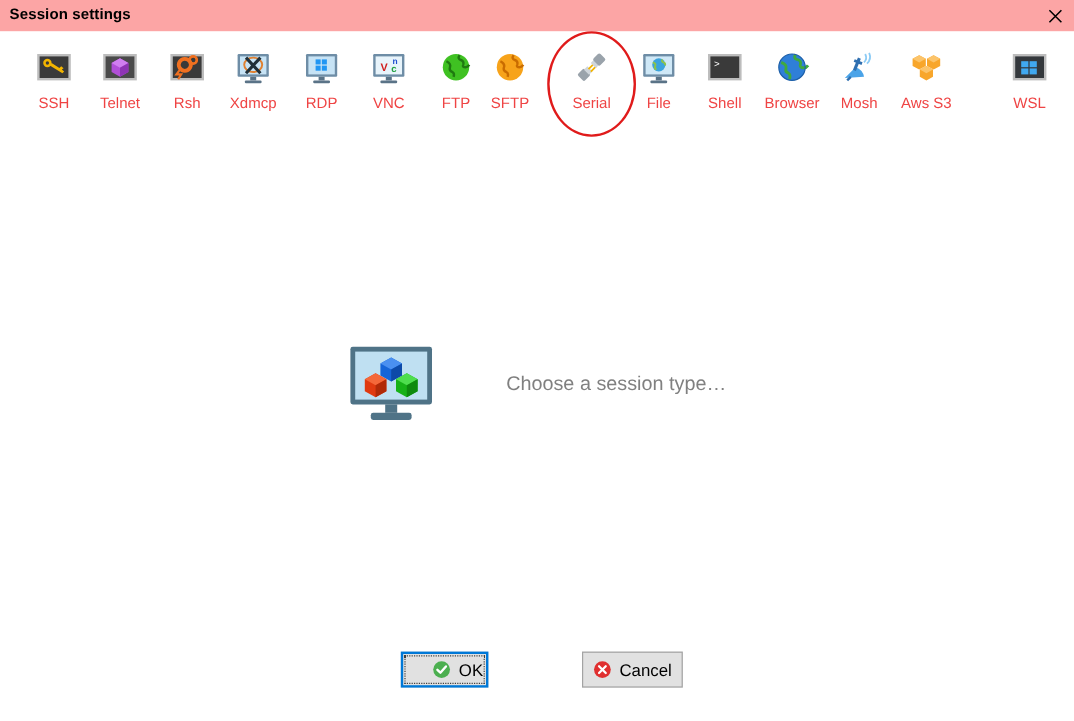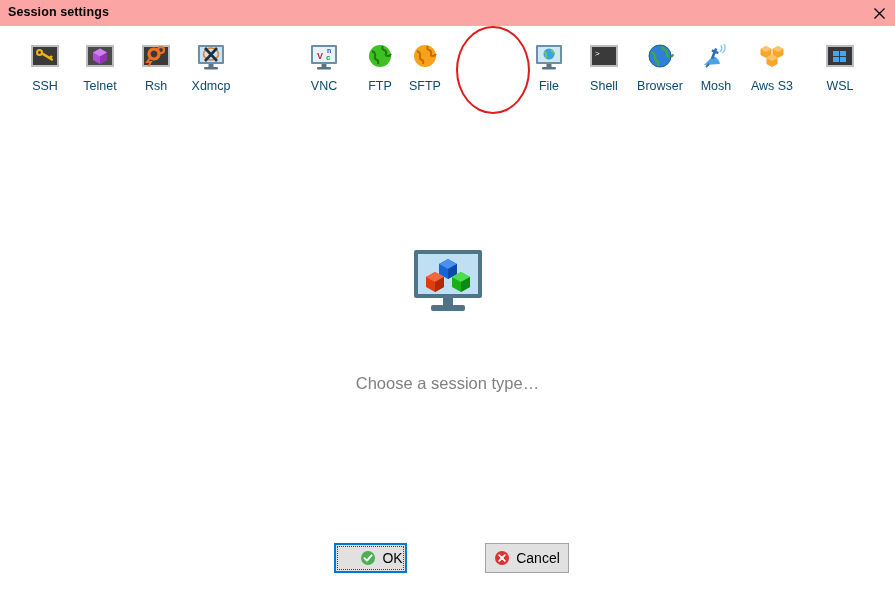--- a/index.html
+++ b/index.html
@@ -67,21 +67,21 @@
   }
   .sess-icon {
     width: 32px;
     height: 32px;
     margin-top: 4px;
     display: block;
   }
   .sess-label {
     margin-top: 7px;
     font-size: 12.5px;
-    color: #0c4a6e;
+    color: #ef4444;
     white-space: nowrap;
     line-height: 14px;
   }
 
   
   .annot-ellipse {
     position: absolute;
     left: 456px;
     top: 26px;
     width: 74px;
@@ -100,21 +100,20 @@
     width: 895px;
     height: 90px;
     display: flex;
     align-items: center;
     justify-content: center;
   }
   .center-inner {
     display: flex;
     align-items: center;
     gap: 60px;
-    flex-direction: column;
   }
   .center-icon { width: 72px; height: 66px; display: block; }
   .center-text {
     font-size: 16.5px;
     color: #808080;
     white-space: nowrap;
   }
 
   
   .btnrow {
@@ -213,20 +212,33 @@
       <rect x="2" y="5" width="28" height="22" fill="#bdbdbd"></rect>
       <rect x="4" y="7" width="24" height="18" fill="#3a3a3a"></rect>
       <path d="M14 9 a5 5 0 1 0 0.01 0 Z" fill="none" stroke="#f07020" stroke-width="3.2"></path>
       <circle cx="14" cy="14" r="2" fill="#3a3a3a"></circle>
       <circle cx="21" cy="10" r="3" fill="none" stroke="#f07020" stroke-width="2.2"></circle>
       <path d="M10 18 l-3 4 h4 l-2.5 4" stroke="#f07020" stroke-width="1.8" fill="none"></path>
     </svg>
     <div class="sess-label">Rsh</div>
   </div>
 
+  <div class="sess-item" style="left:239px">
+    <svg class="sess-icon" viewBox="0 0 32 32">
+      <rect x="3" y="5" width="26" height="19" rx="1" fill="#6e8da6"></rect>
+      <rect x="5" y="7" width="22" height="15" fill="#c7e3f5"></rect>
+      <rect x="11" y="9.5" width="4.2" height="4.2" fill="#2196f3"></rect>
+      <rect x="16.2" y="9.5" width="4.2" height="4.2" fill="#2196f3"></rect>
+      <rect x="11" y="14.7" width="4.2" height="4.2" fill="#2196f3"></rect>
+      <rect x="16.2" y="14.7" width="4.2" height="4.2" fill="#2196f3"></rect>
+      <rect x="13.5" y="24" width="5" height="3" fill="#5a7387"></rect>
+      <rect x="9" y="27" width="14" height="2.4" rx="1" fill="#5a7387"></rect>
+    </svg>
+    <div class="sess-label">RDP</div>
+  </div>
 
   <div class="sess-item" style="left:295px">
     <svg class="sess-icon" viewBox="0 0 32 32">
       <rect x="3" y="5" width="26" height="19" rx="1" fill="#6e8da6"></rect>
       <rect x="5" y="7" width="22" height="15" fill="#e8f4fb"></rect>
       <text x="9" y="19" font-family="Liberation Sans, sans-serif" font-size="9" font-weight="bold" fill="#d02020">V</text>
       <text x="19" y="13" font-family="Liberation Sans, sans-serif" font-size="7" font-weight="bold" fill="#2050d0">n</text>
       <text x="18" y="20" font-family="Liberation Sans, sans-serif" font-size="8" font-weight="bold" fill="#20a040">c</text>
       <rect x="13.5" y="24" width="5" height="3" fill="#5a7387"></rect>
       <rect x="9" y="27" width="14" height="2.4" rx="1" fill="#5a7387"></rect>
@@ -245,20 +257,33 @@
 
   <div class="sess-item" style="left:396px">
     <svg class="sess-icon" viewBox="0 0 32 32">
       <circle cx="16" cy="16" r="11" fill="#f7a31a"></circle>
       <path d="M8 11 q4 2 3 5 q-1 3 2 4 q2 1 1 4" stroke="#c96c00" stroke-width="2" fill="none"></path>
       <path d="M19 6 q-2 3 1 4 q3 1 2 4 q-1 2 2 2 q2 0 3 -2" stroke="#c96c00" stroke-width="2" fill="none"></path>
     </svg>
     <div class="sess-label">SFTP</div>
   </div>
 
+  <div class="sess-item" style="left:464px">
+    <svg class="sess-icon" viewBox="0 0 32 32">
+      <g transform="rotate(-45 16 16)">
+        <rect x="3" y="12" width="8" height="8" rx="1.5" fill="#9aa3ab"></rect>
+        <rect x="10" y="13" width="4" height="6" fill="#cfd5da"></rect>
+        <rect x="13" y="14.6" width="6" height="1.5" fill="#f2b400"></rect>
+        <rect x="13" y="17.4" width="6" height="1.5" fill="#f2b400"></rect>
+        <rect x="18" y="13" width="4" height="6" fill="#cfd5da"></rect>
+        <rect x="21" y="12" width="8" height="8" rx="1.5" fill="#9aa3ab"></rect>
+      </g>
+    </svg>
+    <div class="sess-label">Serial</div>
+  </div>
 
   <div class="sess-item" style="left:520px">
     <svg class="sess-icon" viewBox="0 0 32 32">
       <rect x="3" y="5" width="26" height="19" rx="1" fill="#6e8da6"></rect>
       <rect x="5" y="7" width="22" height="15" fill="#cfe8f7"></rect>
       <circle cx="16" cy="14" r="5.5" fill="#3aa3dd"></circle>
       <path d="M11 12 q3 1 2 3 q-1 2 1 3 M19 9.5 q-1 2 1 2.5 q2 1 1 2.5" stroke="#8bc34a" stroke-width="1.6" fill="none"></path>
       <rect x="13.5" y="24" width="5" height="3" fill="#5a7387"></rect>
       <rect x="9" y="27" width="14" height="2.4" rx="1" fill="#5a7387"></rect>
     </svg>
@@ -305,21 +330,21 @@
       </g>
       <g fill="#fcc46a">
         <polygon points="10,6 15.5,9 10,12 4.5,9"></polygon>
         <polygon points="22,6 27.5,9 22,12 16.5,9"></polygon>
         <polygon points="16,15 21.5,18 16,21 10.5,18"></polygon>
       </g>
     </svg>
     <div class="sess-label">Aws S3</div>
   </div>
 
-  <div class="sess-item" style="left:811px">
+  <div class="sess-item" style="left:829px">
     <svg class="sess-icon" viewBox="0 0 32 32">
       <rect x="2" y="5" width="28" height="22" fill="#bdbdbd"></rect>
       <rect x="4" y="7" width="24" height="18" fill="#34383c"></rect>
       <rect x="9" y="11" width="6" height="5" fill="#40a8f0"></rect>
       <rect x="16" y="11" width="6" height="5" fill="#40a8f0"></rect>
       <rect x="9" y="17" width="6" height="5" fill="#40a8f0"></rect>
       <rect x="16" y="17" width="6" height="5" fill="#40a8f0"></rect>
     </svg>
     <div class="sess-label">WSL</div>
   </div>

